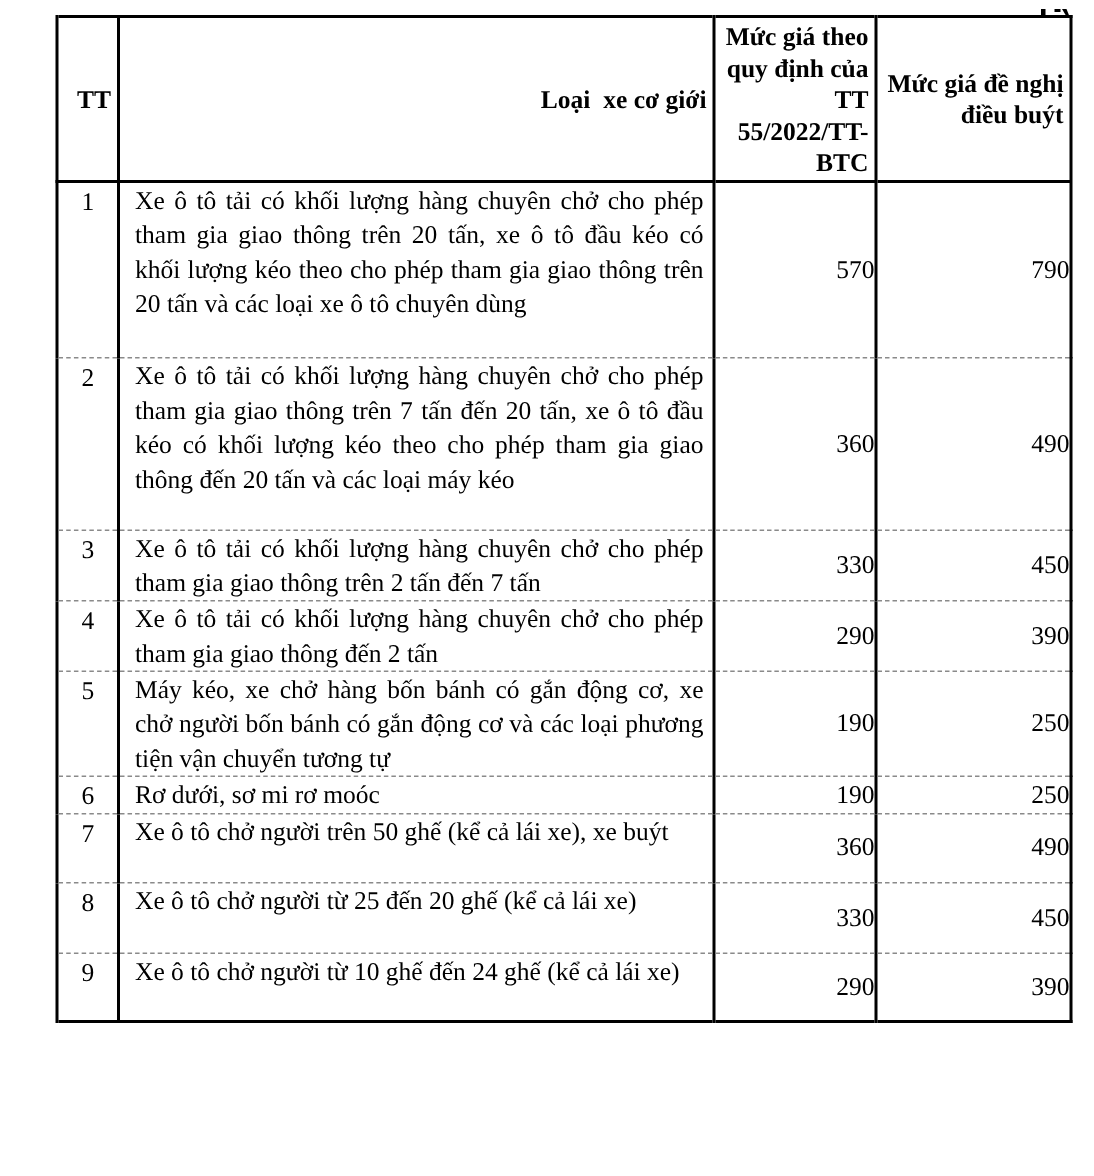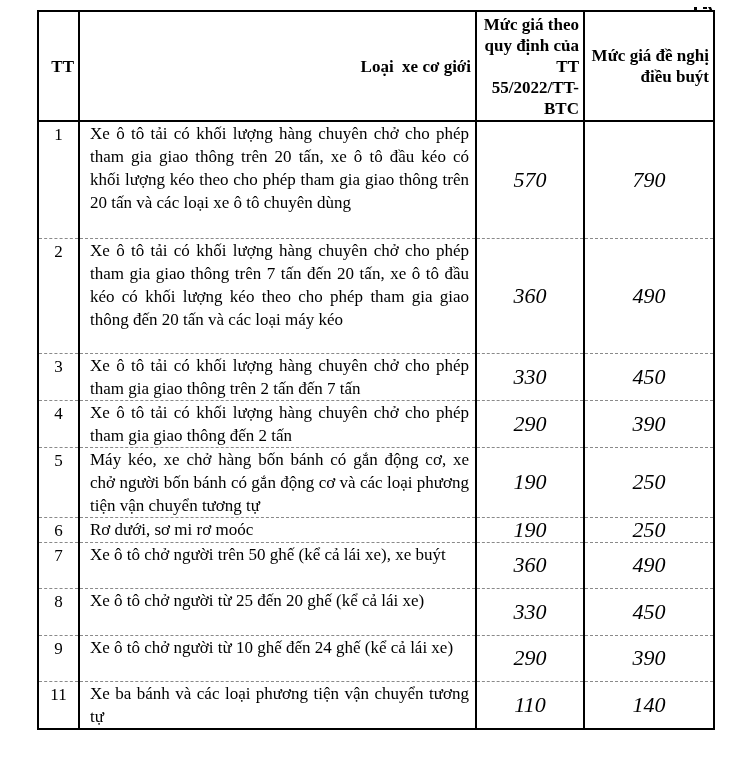--- a/index.html
+++ b/index.html
@@ -65,25 +65,24 @@
     padding-top: 1px;
   }
   td.type {
     text-align: justify;
     vertical-align: top;
     font-size: 17px;
     line-height: 23px;
     padding: 0 6px 0 10px;
   }
   td.price {
-    text-align: center;
+    text-align: right;
     vertical-align: middle;
-    font-size: 22px;
+    font-size: 17px;
     line-height: 20px;
-    font-style: italic;
   }
 
   tr.r0  { height: 117px; }
   tr.r1  { height: 115px; }
   tr.r2  { height: 46px; }
   tr.r3  { height: 47px; }
   tr.r4  { height: 69px; }
   tr.r5  { height: 23px; }
   tr.r6  { height: 46px; }
   tr.r7  { height: 47px; }
@@ -165,20 +164,14 @@
       <td class="type">Xe ô tô chở người từ 25 đến 20 ghế (kể cả lái xe)</td>
       <td class="price">330</td>
       <td class="price">450</td>
     </tr>
     <tr class="r8">
       <td class="tt">9</td>
       <td class="type">Xe ô tô chở người từ 10 ghế đến 24 ghế (kể cả lái xe)</td>
       <td class="price">290</td>
       <td class="price">390</td>
     </tr>
-    <tr class="r10">
-      <td class="tt">11</td>
-      <td class="type">Xe ba bánh và các loại phương tiện vận chuyển tương tự</td>
-      <td class="price">110</td>
-      <td class="price">140</td>
-    </tr>
   </tbody>
 </table>
 
 </body></html>

